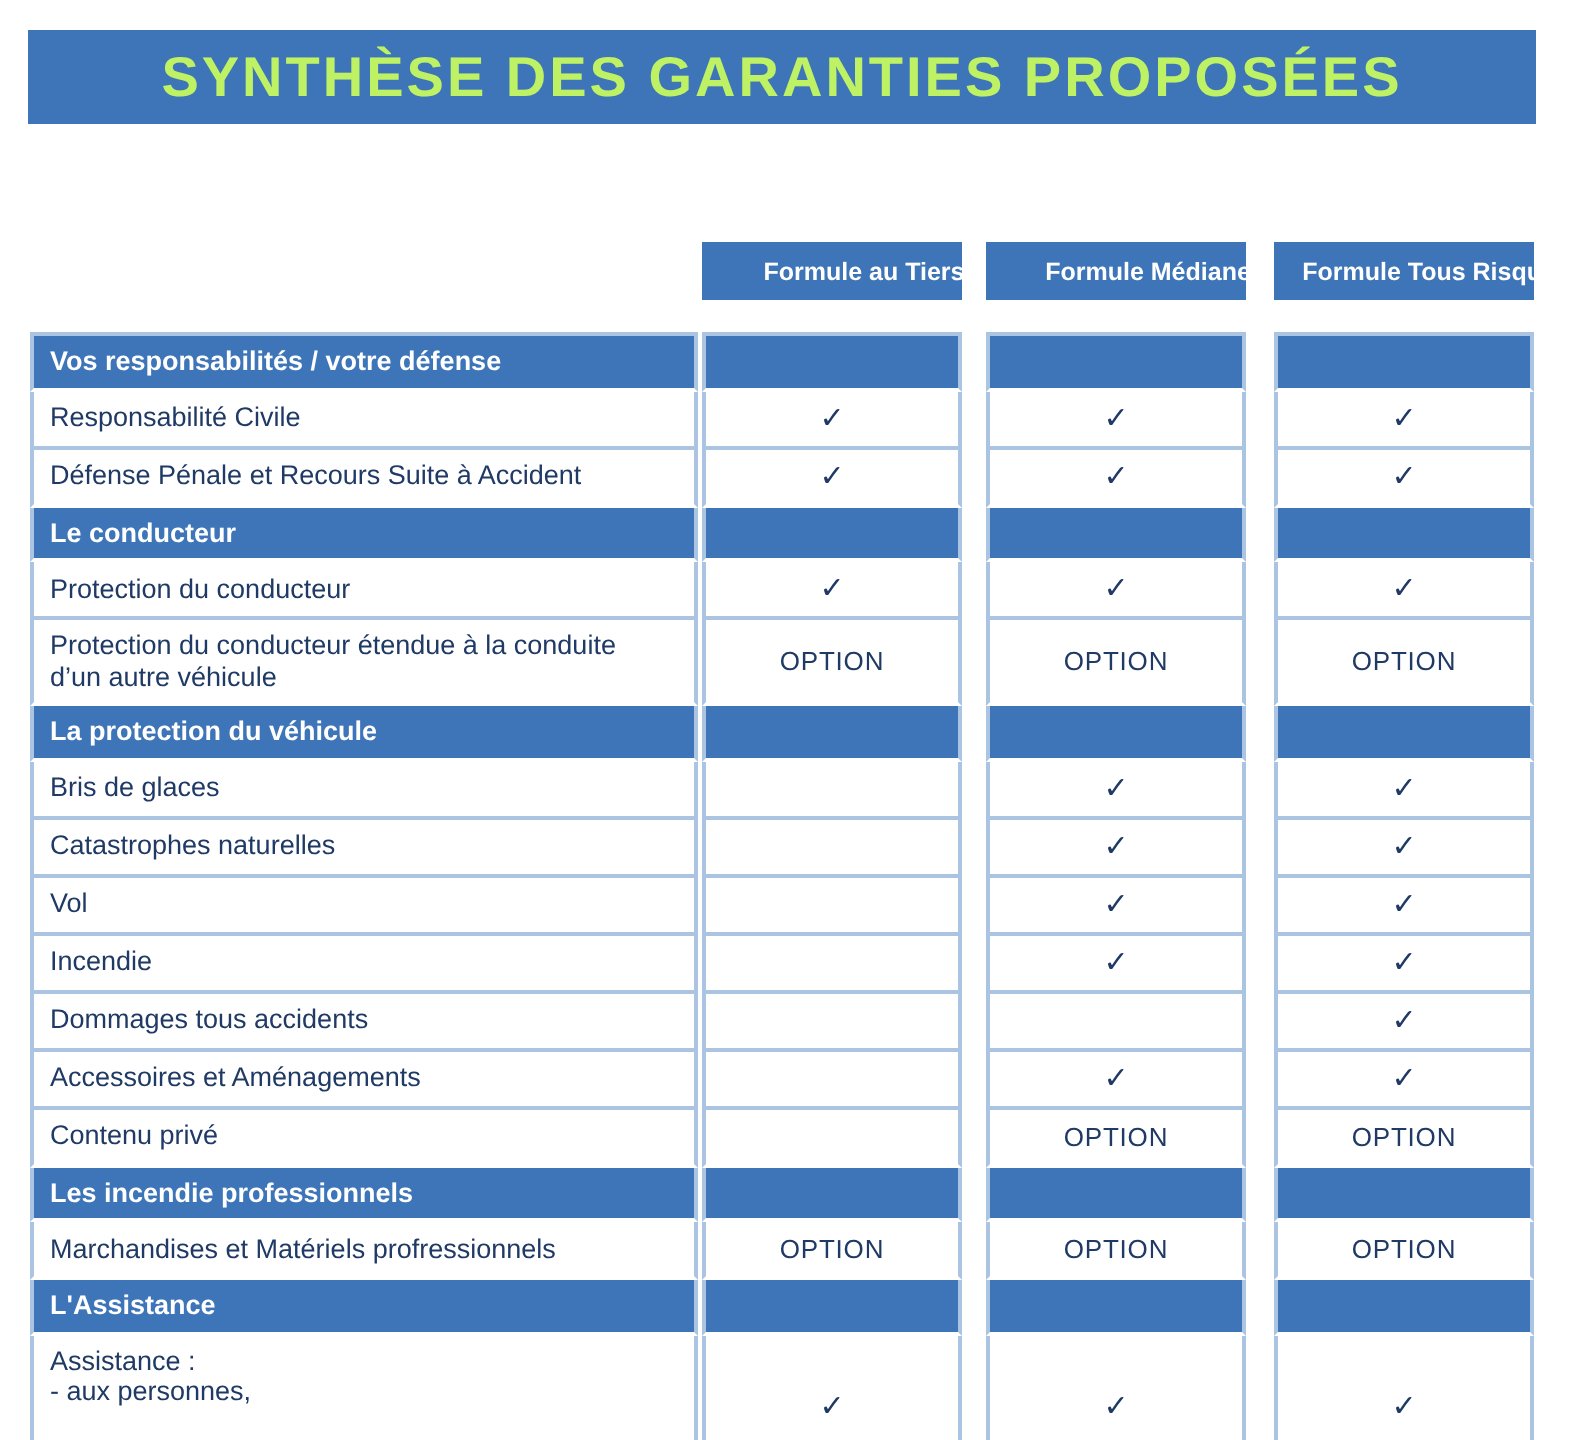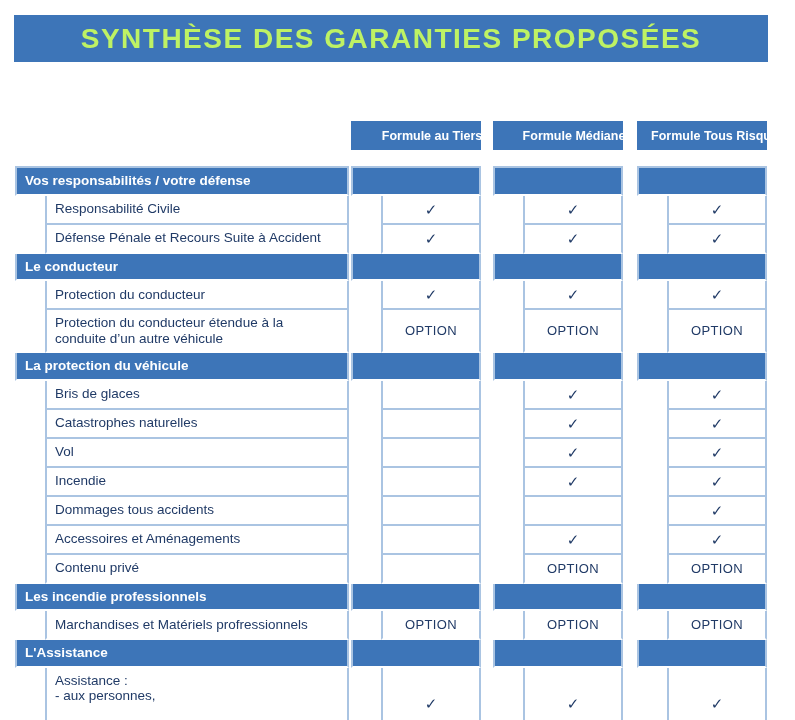--- a/index.html
+++ b/index.html
@@ -67,21 +67,21 @@
     border-right: 2px solid var(--border);
     border-bottom: 2px solid var(--border);
   }
   .trow:first-child .cell { border-top: 2px solid var(--border); }
   .cell.section {
     background: var(--blue);
     border-bottom: 2px solid #ffffff;
   }
   .cell.pre-section { border-bottom-color: #ffffff; }
   .row-section .cell { min-height: 22px; }
-  .row-item .cell { min-height: 29px; margin-left: 30px; }
+  .row-item .cell { min-height: 29px; }
   .label-cell {
     display: flex; align-items: center;
     padding: 5px 10px 5px 8px;
     color: var(--navy);
     font-size: 13.5px;
     line-height: 15.5px;
   }
   .label-cell.section {
     color: #ffffff;
     font-weight: bold;

